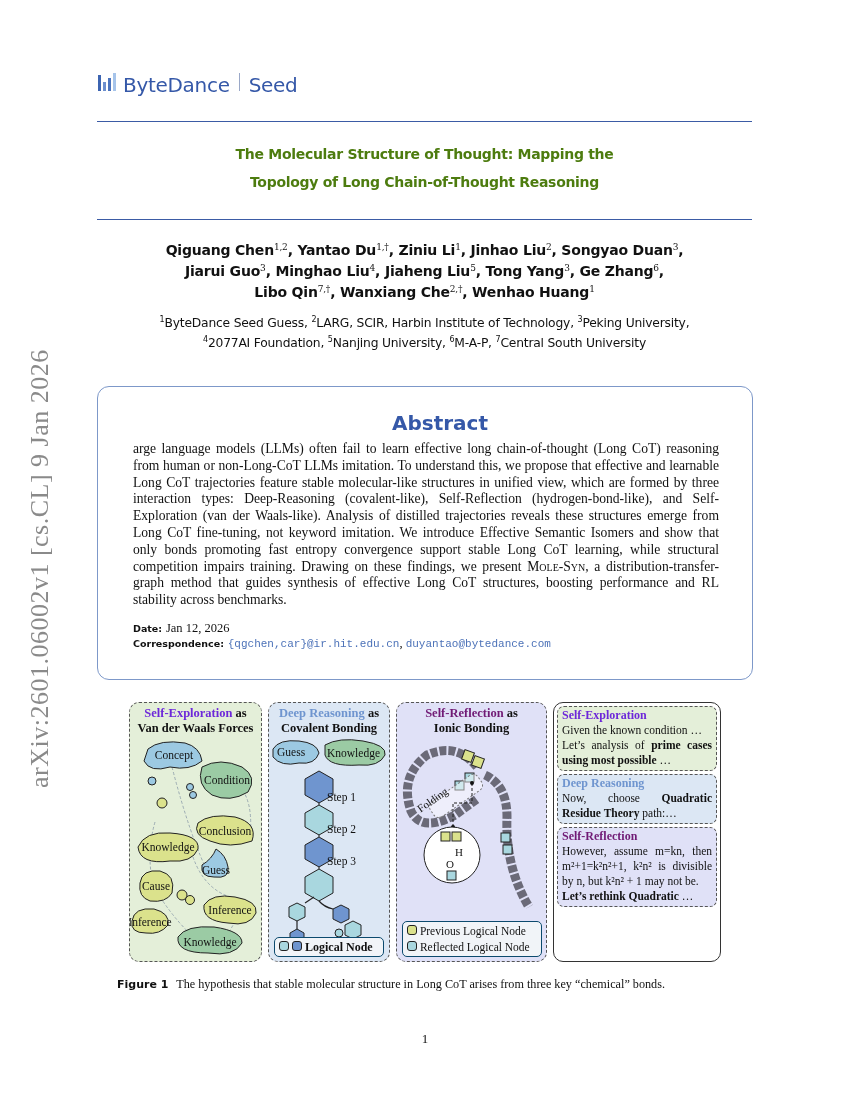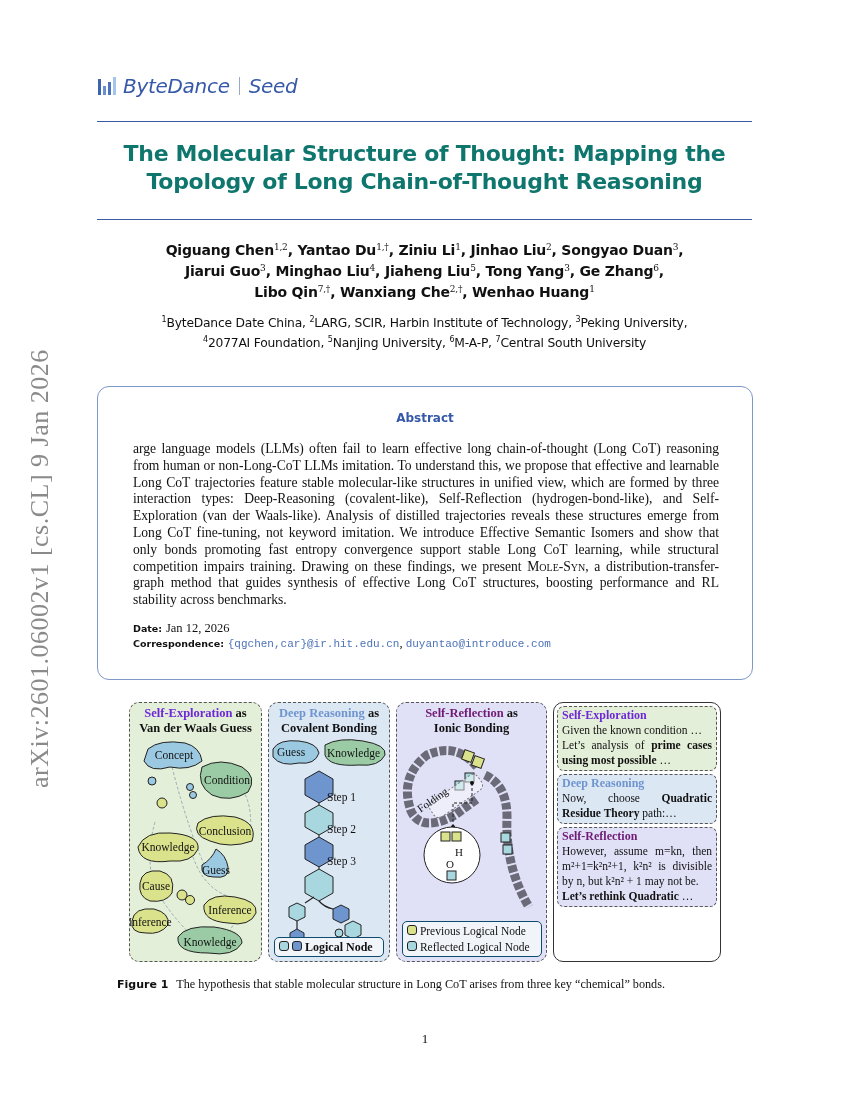--- a/index.html
+++ b/index.html
@@ -6,59 +6,59 @@
   html, body { width: 850px; height: 1100px; background: #ffffff; overflow: hidden; }
   body { position: relative; font-family: "DejaVu Serif", serif; color: #111; }
 
   .arxiv-stamp {
     position: absolute; left: 20px; top: 788px; width: 480px; height: 40px;
     transform-origin: 0 0; transform: rotate(-90deg);
     font-family: "Liberation Serif", serif; font-size: 26px; color: #8a8a8a;
     white-space: nowrap; letter-spacing: 0.5px; line-height: 40px;
   }
 
-  .logo { position: absolute; left: 98px; top: 73px; display: flex; align-items: center; height: 26px; font-style: italic; }
+  .logo { position: absolute; left: 98px; top: 73px; display: flex; align-items: flex-start; height: 26px; }
   .logo-mark { display: flex; align-items: flex-end; gap: 2px; height: 18px; margin-right: 7px; }
   .logo-mark span { display: block; width: 3px; background: #3c64b1; }
   .logo-mark span:nth-child(1) { height: 16px; background: #3c64b1; }
   .logo-mark span:nth-child(2) { height: 9px; background: #6c8fce; }
   .logo-mark span:nth-child(3) { height: 13px; background: #4b73bd; }
   .logo-mark span:nth-child(4) { height: 18px; background: #a6c4ea; }
   .logo-text { font-family: "DejaVu Sans", sans-serif; font-size: 20px; color: #3558a8; letter-spacing: -0.3px; }
   .logo-sep { width: 1px; height: 18px; background: #9aa8c8; margin: 0 9px; }
 
   .rule { position: absolute; left: 97px; width: 655px; height: 1px; background: #3b5ba5; }
   .rule.r1 { top: 121px; }
   .rule.r2 { top: 219px; }
 
   .title {
     position: absolute; left: 97px; top: 140px; width: 655px; text-align: center;
-    font-family: "DejaVu Sans", sans-serif; font-weight: bold; font-size: 22px; line-height: 28px;
-    color: #0f766e; letter-spacing: -0.3px;
+    font-family: "DejaVu Sans", sans-serif; font-weight: bold; font-size: 14px; line-height: 28px;
+    color: #4d7c0f; letter-spacing: -0.3px;
   }
 
   .authors {
     position: absolute; left: 97px; top: 240px; width: 655px; text-align: center;
     font-family: "DejaVu Sans", sans-serif; font-weight: bold; font-size: 14px; line-height: 21px;
     letter-spacing: -0.2px;
   }
   .authors sup { font-family: "DejaVu Serif", serif; font-weight: normal; font-size: 9px; vertical-align: 5px; line-height: 0; }
   .affils {
     position: absolute; left: 97px; top: 313px; width: 655px; text-align: center;
     font-family: "DejaVu Sans", sans-serif; font-size: 12.3px; line-height: 20px; letter-spacing: -0.2px;
   }
   .affils sup { font-size: 8px; vertical-align: 5px; line-height: 0; }
 
   .abstract-box {
     position: absolute; left: 97px; top: 386px; width: 656px; height: 294px;
     border: 1px solid #7d98c9; border-radius: 12px;
   }
   .abstract-title {
-    position: absolute; left: 0; top: 24px; width: 100%; text-align: center;
-    font-family: "DejaVu Sans", sans-serif; font-weight: bold; font-size: 12px; color: #3558a8;
+    position: absolute; left: 15px; top: 24px; width: 100%; text-align: center;
+    font-family: "DejaVu Sans", sans-serif; font-weight: bold; font-size: 20px; color: #3558a8;
   }
   .abstract-body {
     position: absolute; left: 35px; top: 54px; width: 586px;
     font-family: "Liberation Serif", serif; font-size: 13.6px; line-height: 16.8px;
     text-align: justify; text-align-last: left;
   }
   .abstract-meta { position: absolute; left: 35px; top: 234px; font-size: 12px; line-height: 14px; }
   .meta-label { font-family: "DejaVu Sans", sans-serif; font-weight: bold; font-size: 9.5px; }
   .meta-value { font-family: "Liberation Serif", serif; font-size: 12.5px; }
   .meta-link { font-family: "Liberation Mono", monospace; font-size: 11px; color: #4c72b8; }
@@ -142,21 +142,21 @@
   </div>
   <div>
     <span>Libo Qin</span><sup>7,†</sup><span>, </span>
     <span>Wanxiang Che</span><sup>2,†</sup><span>, </span>
     <span>Wenhao Huang</span><sup>1</sup>
   </div>
 </div>
 
 <div class="affils">
   <div>
-    <sup>1</sup><span>ByteDance Date China</span><span>, </span>
+    <sup>1</sup><span>ByteDance Seed Guess</span><span>, </span>
     <sup>2</sup><span>LARG, SCIR, Harbin Institute of Technology</span><span>, </span>
     <sup>3</sup><span>Peking University</span><span>,</span>
   </div>
   <div>
     <sup>4</sup><span>2077AI Foundation</span><span>, </span>
     <sup>5</sup><span>Nanjing University</span><span>, </span>
     <sup>6</sup><span>M-A-P</span><span>, </span>
     <sup>7</sup><span>Central South University</span>
   </div>
 </div>
@@ -164,31 +164,31 @@
 <div class="abstract-box">
   <div class="abstract-title">Abstract</div>
   <div class="abstract-body"><span>arge language models (LLMs) often fail to learn effective long chain-of-thought (Long CoT) reasoning from human or non-Long-CoT LLMs imitation. To understand this, we propose that effective and learnable Long CoT trajectories feature stable molecular-like structures in unified view, which are formed by three interaction types: Deep-Reasoning (covalent-like), Self-Reflection (hydrogen-bond-like), and Self-Exploration (van der Waals-like). Analysis of distilled trajectories reveals these structures emerge from Long CoT fine-tuning, not keyword imitation. We introduce Effective Semantic Isomers and show that only bonds promoting fast entropy convergence support stable Long CoT learning, while structural competition impairs training. Drawing on these findings, we present </span><span style="font-variant: small-caps;">Mole-Syn</span><span>, a distribution-transfer-graph method that guides synthesis of effective Long CoT structures, boosting performance and RL stability across benchmarks.</span></div>
   <div class="abstract-meta">
     <div>
       <span class="meta-label">Date:</span>
       <span class="meta-value">Jan 12, 2026</span>
     </div>
     <div>
       <span class="meta-label">Correspondence:</span>
-      <span class="meta-link">{qgchen,car}@ir.hit.edu.cn</span><span class="meta-value">, </span><span class="meta-link">duyantao@introduce.com</span>
+      <span class="meta-link">{qgchen,car}@ir.hit.edu.cn</span><span class="meta-value">, </span><span class="meta-link">duyantao@bytedance.com</span>
     </div>
   </div>
 </div>
 
 <div class="figure">
 
   <div class="panel p1">
     <div class="panel-head">
       <span class="c-green">Self-Exploration</span><span> as</span><br>
-      <span>Van der Waals Guess</span>
+      <span>Van der Waals Forces</span>
     </div>
     <svg class="diagram" width="133" height="225" viewBox="0 0 133 225">
       <g fill="none" stroke="#8a9aa8" stroke-width="0.8" stroke-dasharray="3 2">
         <path d="M25 85 Q15 120 25 155"></path>
           <path d="M42 30 Q60 100 80 140"></path>
           <path d="M120 100 Q125 50 95 40"></path>
         <path d="M60 110 Q70 150 100 160"></path>
           <path d="M30 160 Q50 190 70 205"></path>
           <path d="M110 175 Q100 195 95 200"></path>
       </g>

